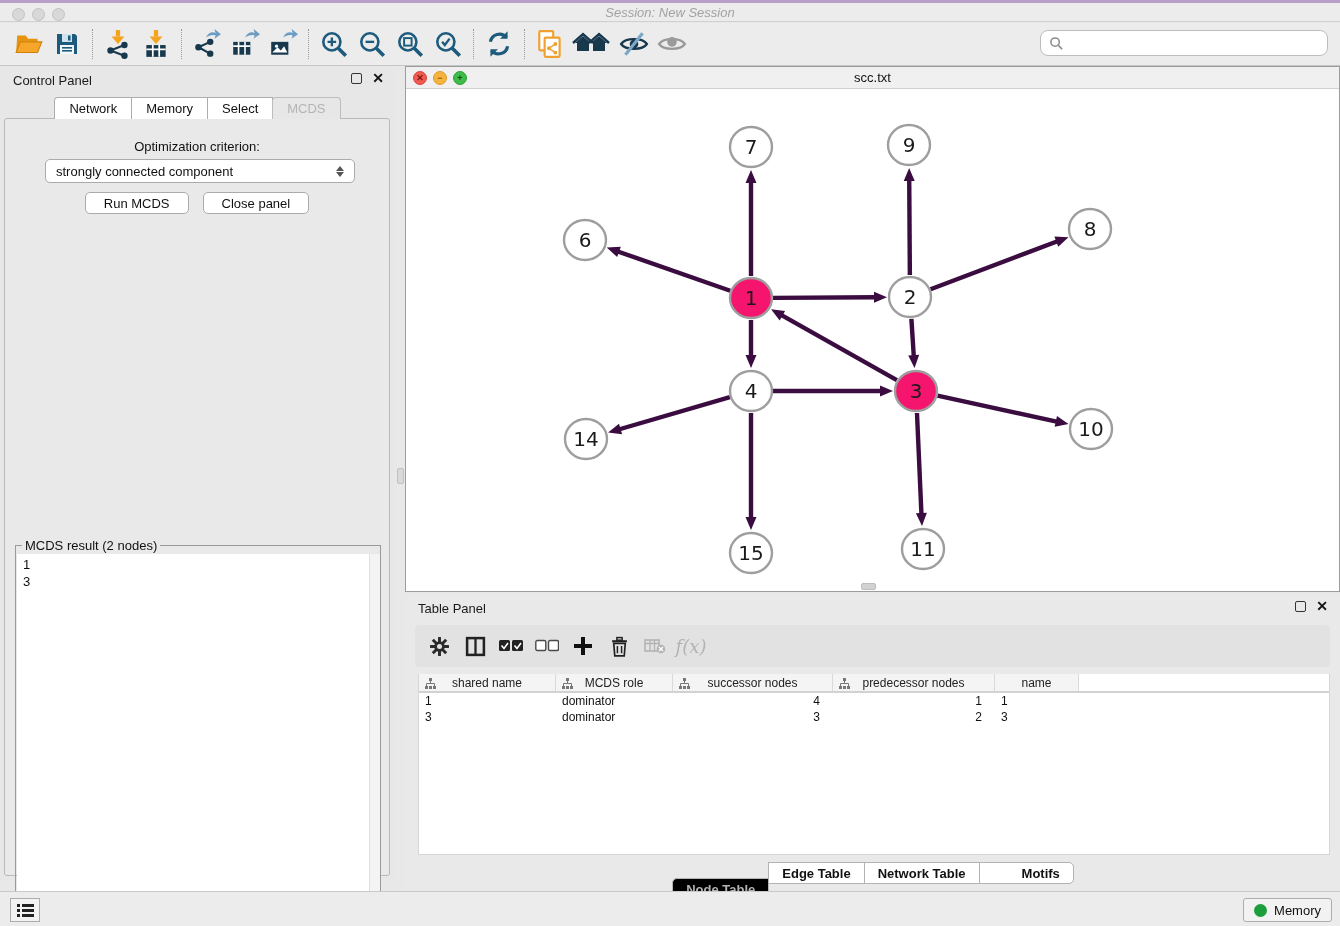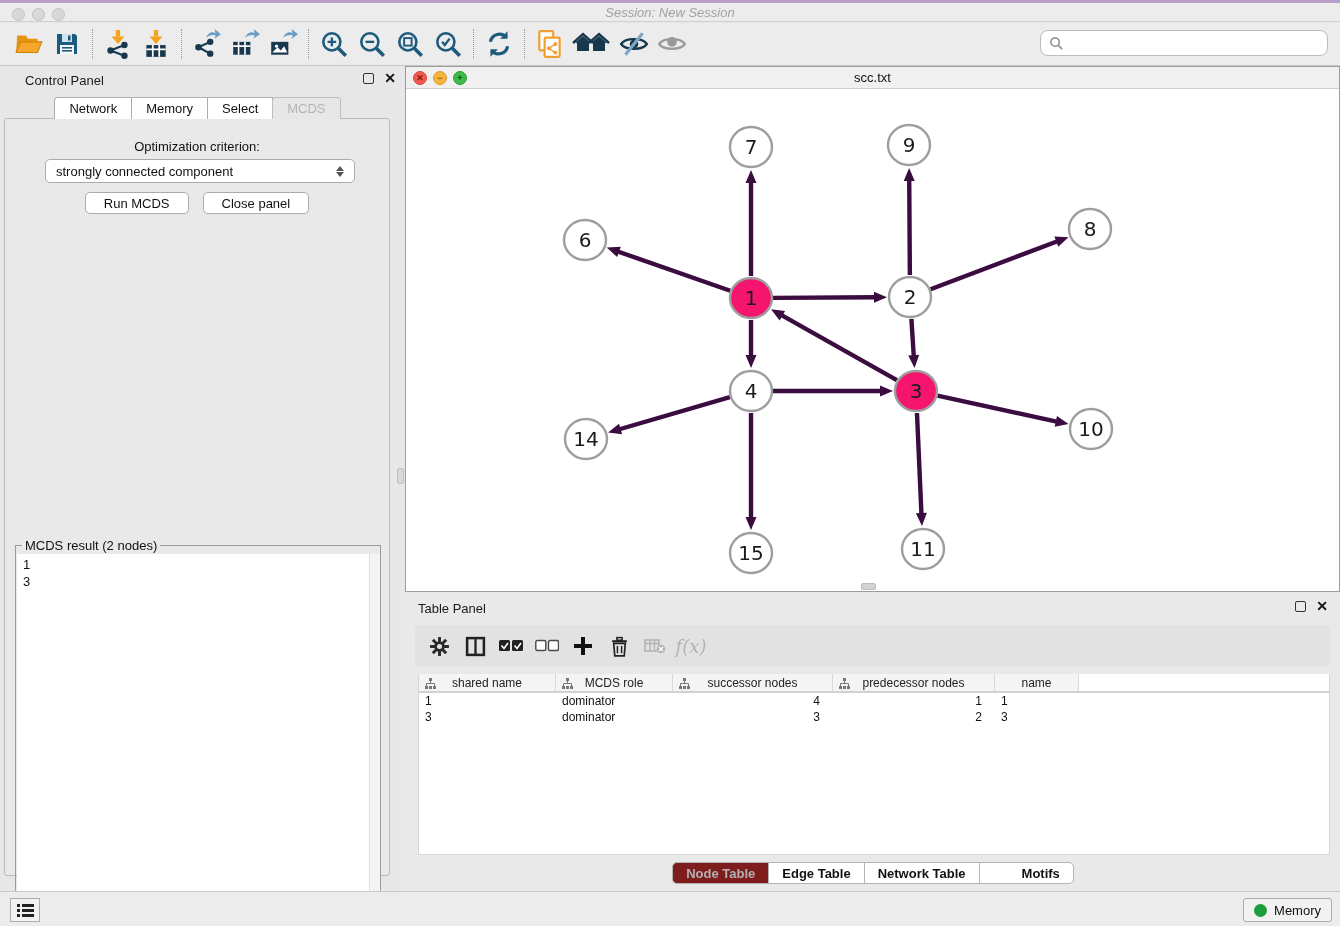--- a/index.html
+++ b/index.html
@@ -13,21 +13,21 @@
 
   
   .toolbar { position:absolute; left:0; top:23px; width:1340px; height:43px; background:#ececec; border-bottom:1px solid #c6c6c6; display:flex; align-items:center; padding-left:10px; }
   .tbi { width:38px; height:34px; display:flex; align-items:center; justify-content:center; cursor:default; }
   .tsep { width:1px; height:30px; border-left:1px dotted #9a9a9a; margin:0 6px; }
   .searchbox { position:absolute; right:12px; top:7px; width:288px; height:26px; background:#fff; border:1px solid #bdbdbd; border-radius:8px; display:flex; align-items:center; padding-left:8px; }
   .searchbox input { border:none; outline:none; flex:1; height:20px; font-size:13px; background:transparent; }
 
   
   .cpanel { position:absolute; left:0; top:66px; width:394px; height:814px; background:#e7e7e7; }
-  .cpanel-header { position:absolute; left:12px; top:0; width:100%; height:30px; }
+  .cpanel-header { position:absolute; left:0; top:0; width:100%; height:30px; }
   .cpanel-header .ph-title { position:absolute; left:13px; top:7px; font-size:13px; color:#1a1a1a; }
   .ph-icons { position:absolute; right:10px; top:7px; display:flex; gap:10px; }
   .float-ic { width:11px; height:11px; border:1.5px solid #333; border-radius:2px; }
   .close-ic { font-size:14px; font-weight:bold; color:#111; line-height:11px; }
   .cp-tabs { position:absolute; left:0; top:31px; width:100%; display:flex; justify-content:center; z-index:3; }
   .cp-tab { height:22px; padding:2px 14px; background:#fff; border:1px solid #adadad; border-bottom:none; font-size:13px; font-weight:400; color:#111; display:flex; align-items:center; margin-right:-1px; }
   .cp-tab:first-child { border-top-left-radius:4px; }
   .cp-tab:last-child { border-top-right-radius:4px; }
   .cp-tab.active { background:#e7e7e7; color:#b4b4b4; border-color:#bdbdbd; border-top-left-radius:4px; border-top-right-radius:4px; }
   .cp-body { position:absolute; left:4px; top:52px; width:386px; height:758px; background:#e9e9e9; border:1px solid #b9b9b9; border-radius:3px; }
@@ -69,21 +69,21 @@
   .th { position:relative; display:flex; align-items:center; justify-content:center; border-right:1px solid #d9d9d9; }
   .th .tree-ic { position:absolute; left:6px; top:4px; }
   .th.filler { flex:1; background:#fff; border-right:none; }
   .trow { display:flex; height:16px; font-size:12px; color:#111; }
   .td { padding:1px 6px; white-space:nowrap; }
   .td.num { text-align:right; padding-right:13px; }
   .tp-tabs { position:absolute; left:0; right:0; top:267px; display:flex; justify-content:center; }
   .tp-tab { height:22px; padding:0 13px; background:#fff; border:1px solid #b3b3b3; margin-right:-1px; font-size:13px; font-weight:600; color:#111; display:flex; align-items:center; }
   .tp-tab:first-child { border-radius:5px 0 0 5px; }
   .tp-tab:last-child { border-radius:0 5px 5px 0;padding-left:42px; }
-  .tp-tab.active { background:#7f1d1d; color:#b2b2b2; }
+  .tp-tab.active { background:#000000; color:#b2b2b2;margin-top:16px; }
   .ph-icons2 { position:absolute; right:12px; top:6px; display:flex; gap:10px; align-items:center; }
 
   
   .statusbar { position:absolute; left:0; top:891px; width:1340px; height:35px; background:#ececec; border-top:1px solid #c9c9c9; }
   .sb-left-btn { position:absolute; left:10px; top:6px; width:30px; height:24px; background:#f2f2f2; border:1px solid #adadad; display:flex; align-items:center; justify-content:center; }
   .sb-mem-btn { position:absolute; right:8px; top:6px; height:24px; padding:0 10px; background:#f2f2f2; border:1px solid #adadad; border-radius:3px; display:flex; align-items:center; gap:7px; font-size:13px; color:#111; }
   .mem-dot { width:13px; height:13px; border-radius:50%; background:#1d9e3c; }
 </style>
 </head>
 <body>

